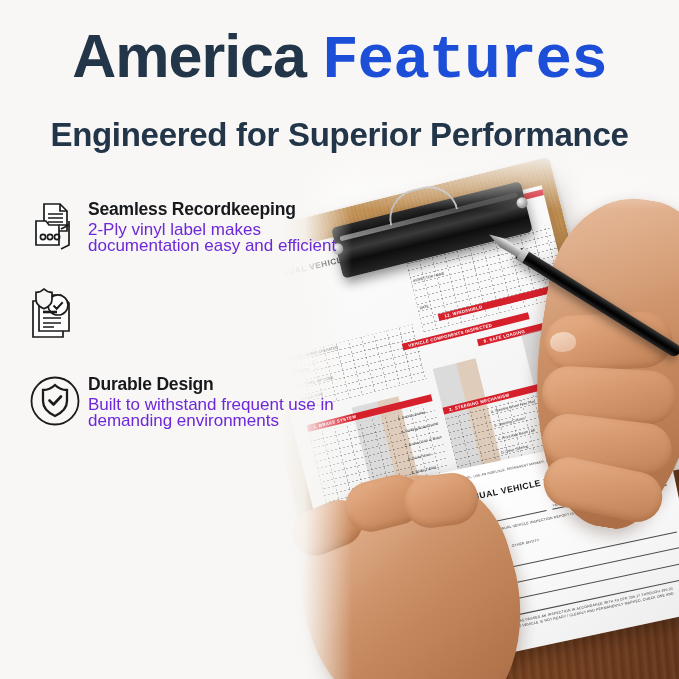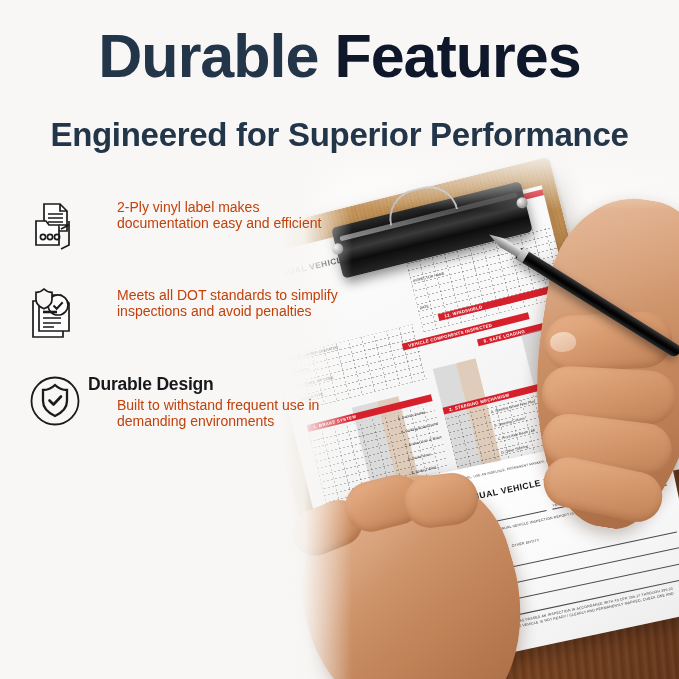--- a/index.html
+++ b/index.html
@@ -162,36 +162,36 @@
     background:linear-gradient(90deg,#f8f7f5 0%, rgba(248,247,245,.92) 32%, rgba(248,247,245,0) 100%); }
   .photo-fade-t { position:absolute; left:0; top:0; width:100%; height:60px;
     background:linear-gradient(180deg,#f8f7f5 0%, rgba(248,247,245,0) 100%); }
 
   
   .title {
     position:absolute; left:0; right:0; top:26px; text-align:center;
     font-size:61px; font-weight:700; letter-spacing:-1px; line-height:1;
   }
   .t-dark { color:#223549; }
-  .t-red  { color:#0f172a; }
+  .t-red  { color:#1d4ed8;font-family:Liberation Mono, monospace; }
   .subtitle {
     position:absolute; left:0; right:0; top:116px; text-align:center;
     font-size:33px; font-weight:700; color:#223549; letter-spacing:-.3px;
   }
 
   
   .features { position:absolute; left:22px; top:196px; width:320px; }
   .feature { display:flex; align-items:flex-start; margin-bottom:27px; }
   .f-icon { width:66px; min-width:66px; height:60px; display:flex; align-items:center; justify-content:center; }
   .f-text { padding-top:3px; }
   .f-head {
     font-size:17.5px; font-weight:700; color:#17191c; letter-spacing:-.2px;
     margin-bottom:2px; white-space:nowrap;
   }
-  .f-body { font-size:14px; color:#c2410c; line-height:16.4px;margin-left:29px; }
+  .f-body { font-size:17px; color:#6d28d9; line-height:16.4px; }
   .f1 { margin-bottom:28px; }
 </style>
 </head>
 <body>
 
 <div id="stage">
 
   <div class="photo">
     <div class="photo-bg"></div>
 
@@ -335,21 +335,21 @@
     <div class="pen">
       <div class="pen-nib"></div>
       <div class="pen-ring"></div>
     </div>
 
     <div class="photo-fade-l"></div>
     <div class="photo-fade-t"></div>
   </div>
 
   <div class="title">
-    <span class="t-dark">Durable</span>
+    <span class="t-dark">America</span>
     <span class="t-red">Features</span>
   </div>
 
   <div class="subtitle">Engineered for Superior Performance</div>
 
   <div class="features">
 
     <div class="feature f1">
       <div class="f-icon">
         <svg width="54" height="50" viewBox="0 0 54 50" fill="none" stroke="#1b1b1b" stroke-width="1.7">
@@ -358,40 +358,40 @@
           <path d="M20 13 h15 M20 17 h15 M20 21 h15 M20 25 h11" stroke-width="1.3"></path>
           <path d="M8 20 h10 l3 4 h10 v20 h-23 z" fill="#fff"></path>
           <path d="M41 20 v24 l-8 4" fill="none"></path>
           <path d="M31 24 h10 l-8 4" fill="#fff"></path>
           <circle cx="15" cy="36" r="2.6"></circle>
           <circle cx="22" cy="36" r="2.6"></circle>
           <circle cx="29" cy="36" r="2.6"></circle>
         </svg>
       </div>
       <div class="f-text">
+        <div class="f-head">Seamless Recordkeeping</div>
         <div class="f-body">2-Ply vinyl label makes documentation easy and efficient</div>
       </div>
     </div>
 
 
     <div class="feature">
       <div class="f-icon">
         <svg width="56" height="58" viewBox="0 0 56 58" fill="none" stroke="#1b1b1b" stroke-width="1.7">
           <path d="M6 16 h22 l8 8 v28 h-30 z" fill="#fff"></path>
           <path d="M12 10 h22 l8 8 v28 h-30 z" fill="#fff"></path>
           <path d="M34 10 v8 h8"></path>
           <circle cx="31" cy="20" r="10" fill="#fff"></circle>
           <path d="M26.5 20.5 l3.2 3.2 l6 -6.4" stroke-width="2"></path>
           <path d="M17 4 c-3 3 -6 3.4 -8 3.4 v7 c0 5 4 7.6 8 9.4 c4 -1.8 8 -4.4 8 -9.4 v-7 c-2 0 -5 -0.4 -8 -3.4 z" fill="#f7f6f4"></path>
           <path d="M16 33 h18 M16 38 h18 M16 42 h11" stroke-width="1.4"></path>
           <path d="M16 27 h14" stroke-width="2.6"></path>
         </svg>
       </div>
       <div class="f-text">
-        <div class="f-body">Meets all DOT standards to simplify inspections and avoid penalties</div>
       </div>
     </div>
 
     <div class="feature">
       <div class="f-icon">
         <svg width="54" height="54" viewBox="0 0 54 54" fill="none" stroke="#1b1b1b">
           <circle cx="27" cy="27" r="23.5" stroke-width="1.8"></circle>
           <path d="M27 11 c-4.5 4.4 -9.5 5 -12 5 v11 c0 8 6.5 12.4 12 15 c5.5 -2.6 12 -7 12 -15 v-11 c-2.5 0 -7.5 -0.6 -12 -5 z" stroke-width="2.3" fill="none"></path>
           <path d="M21.5 26.5 l4 4 l7.5 -8" stroke-width="2.6" stroke-linecap="round" stroke-linejoin="round"></path>
         </svg>

